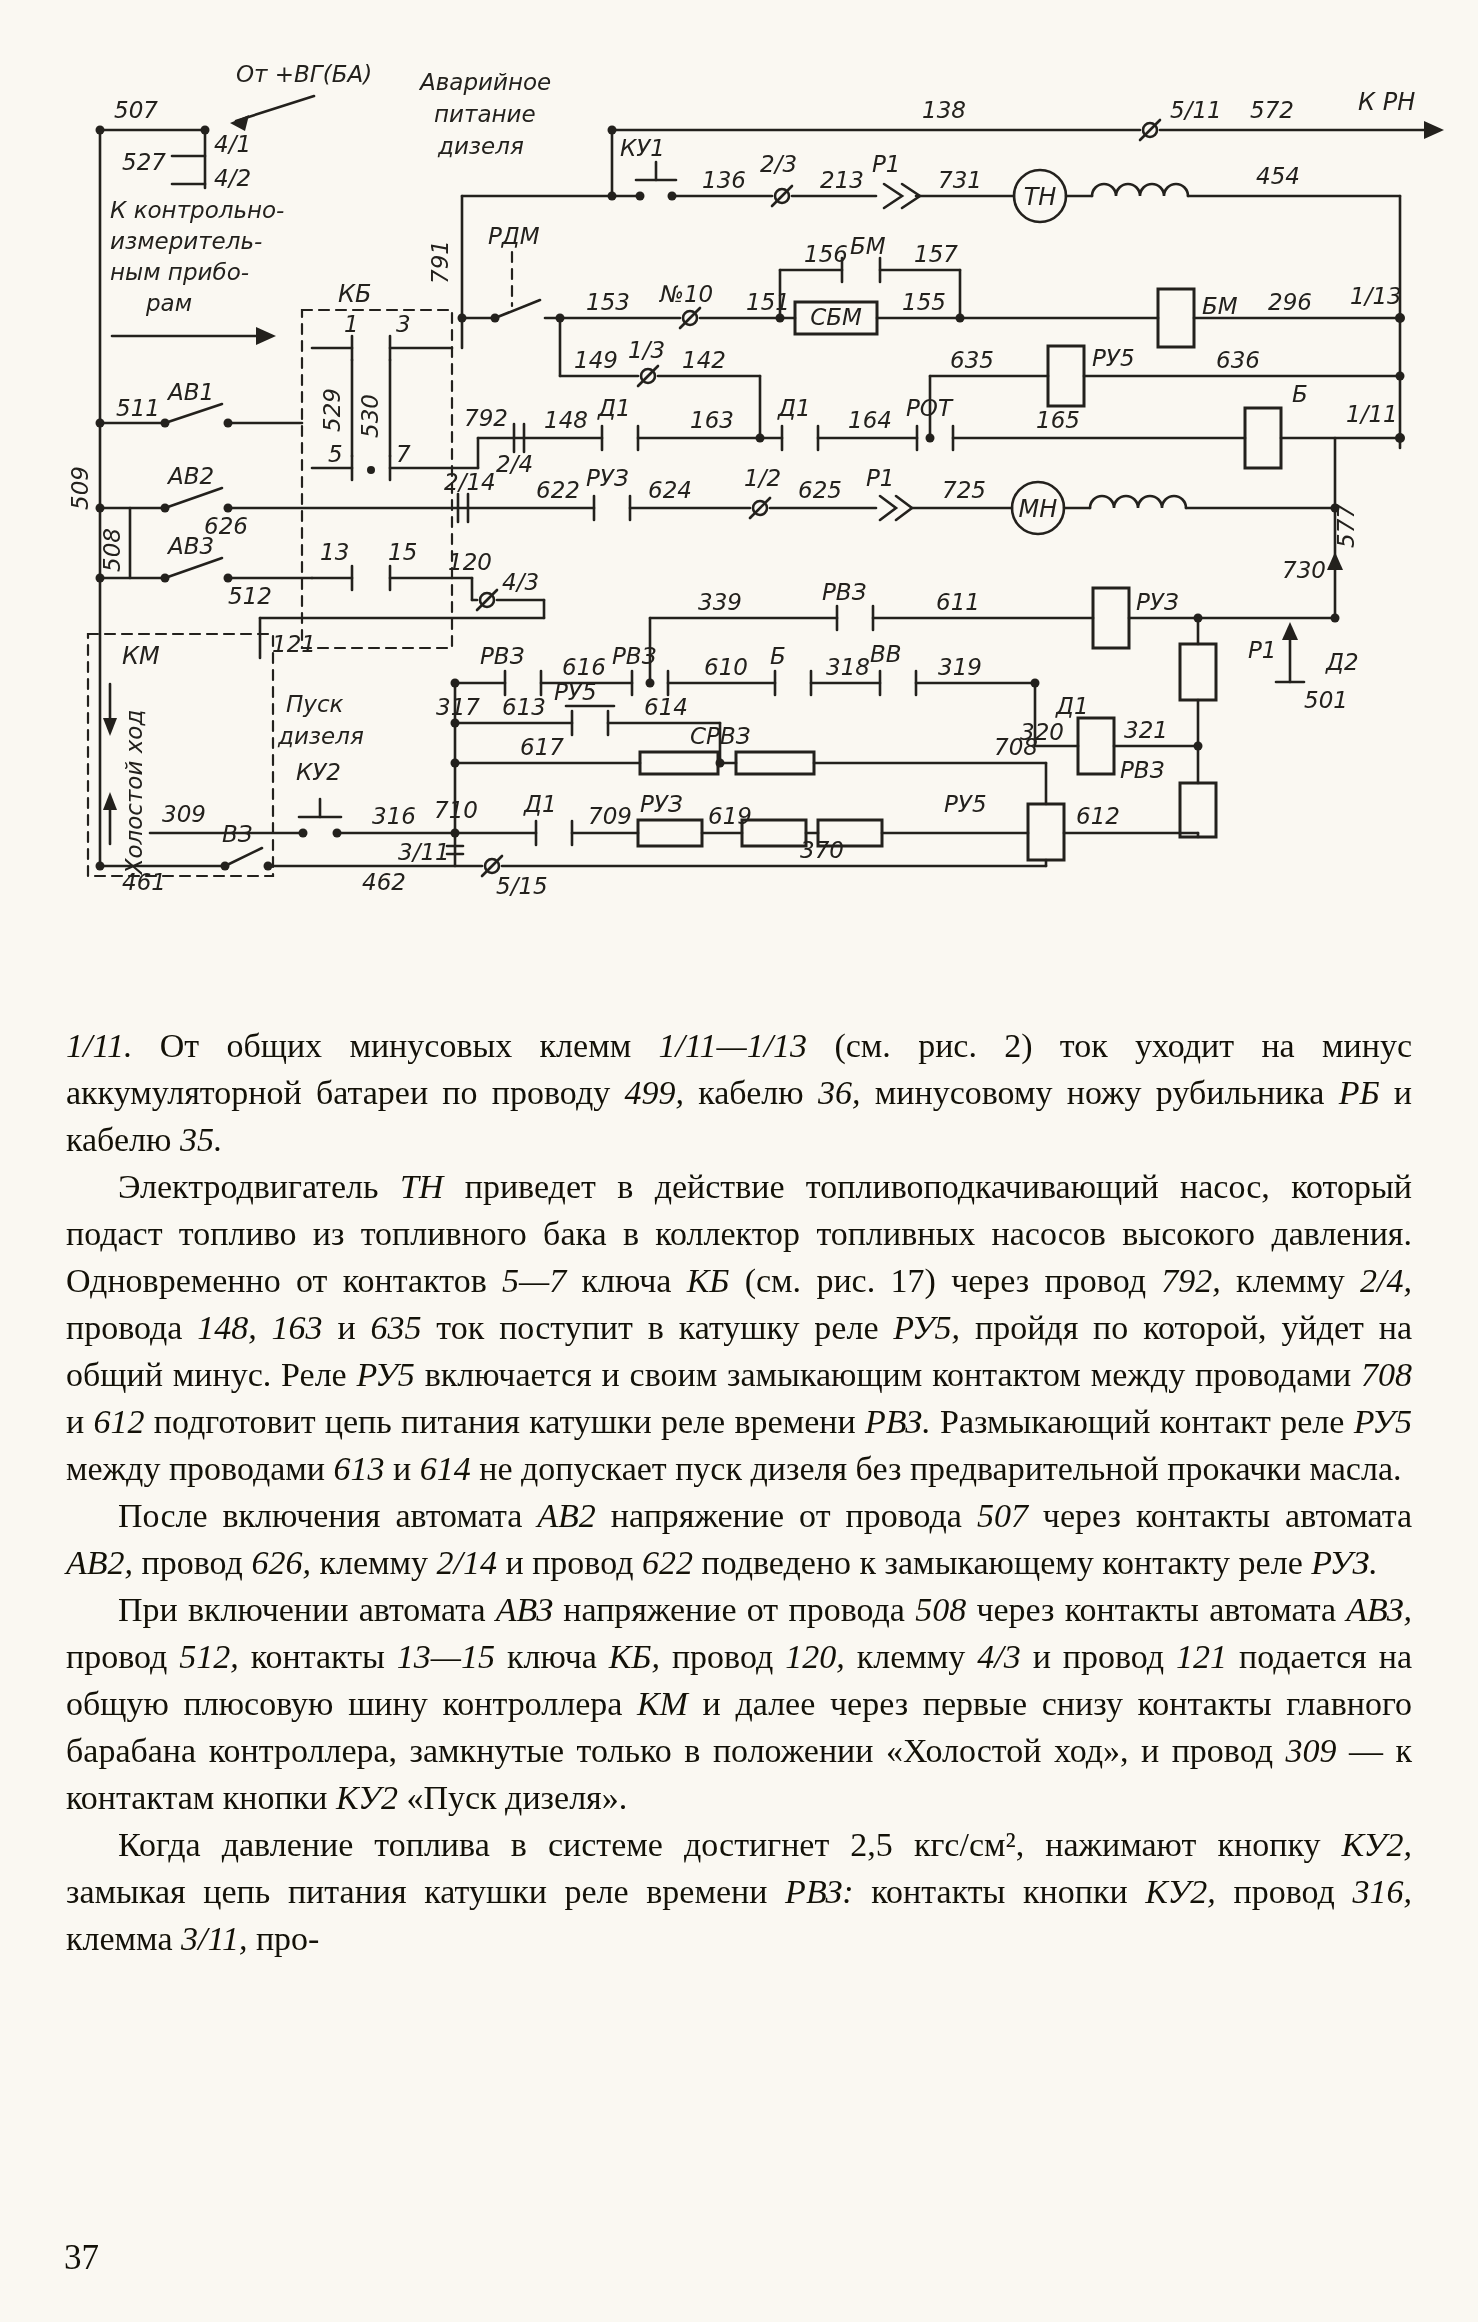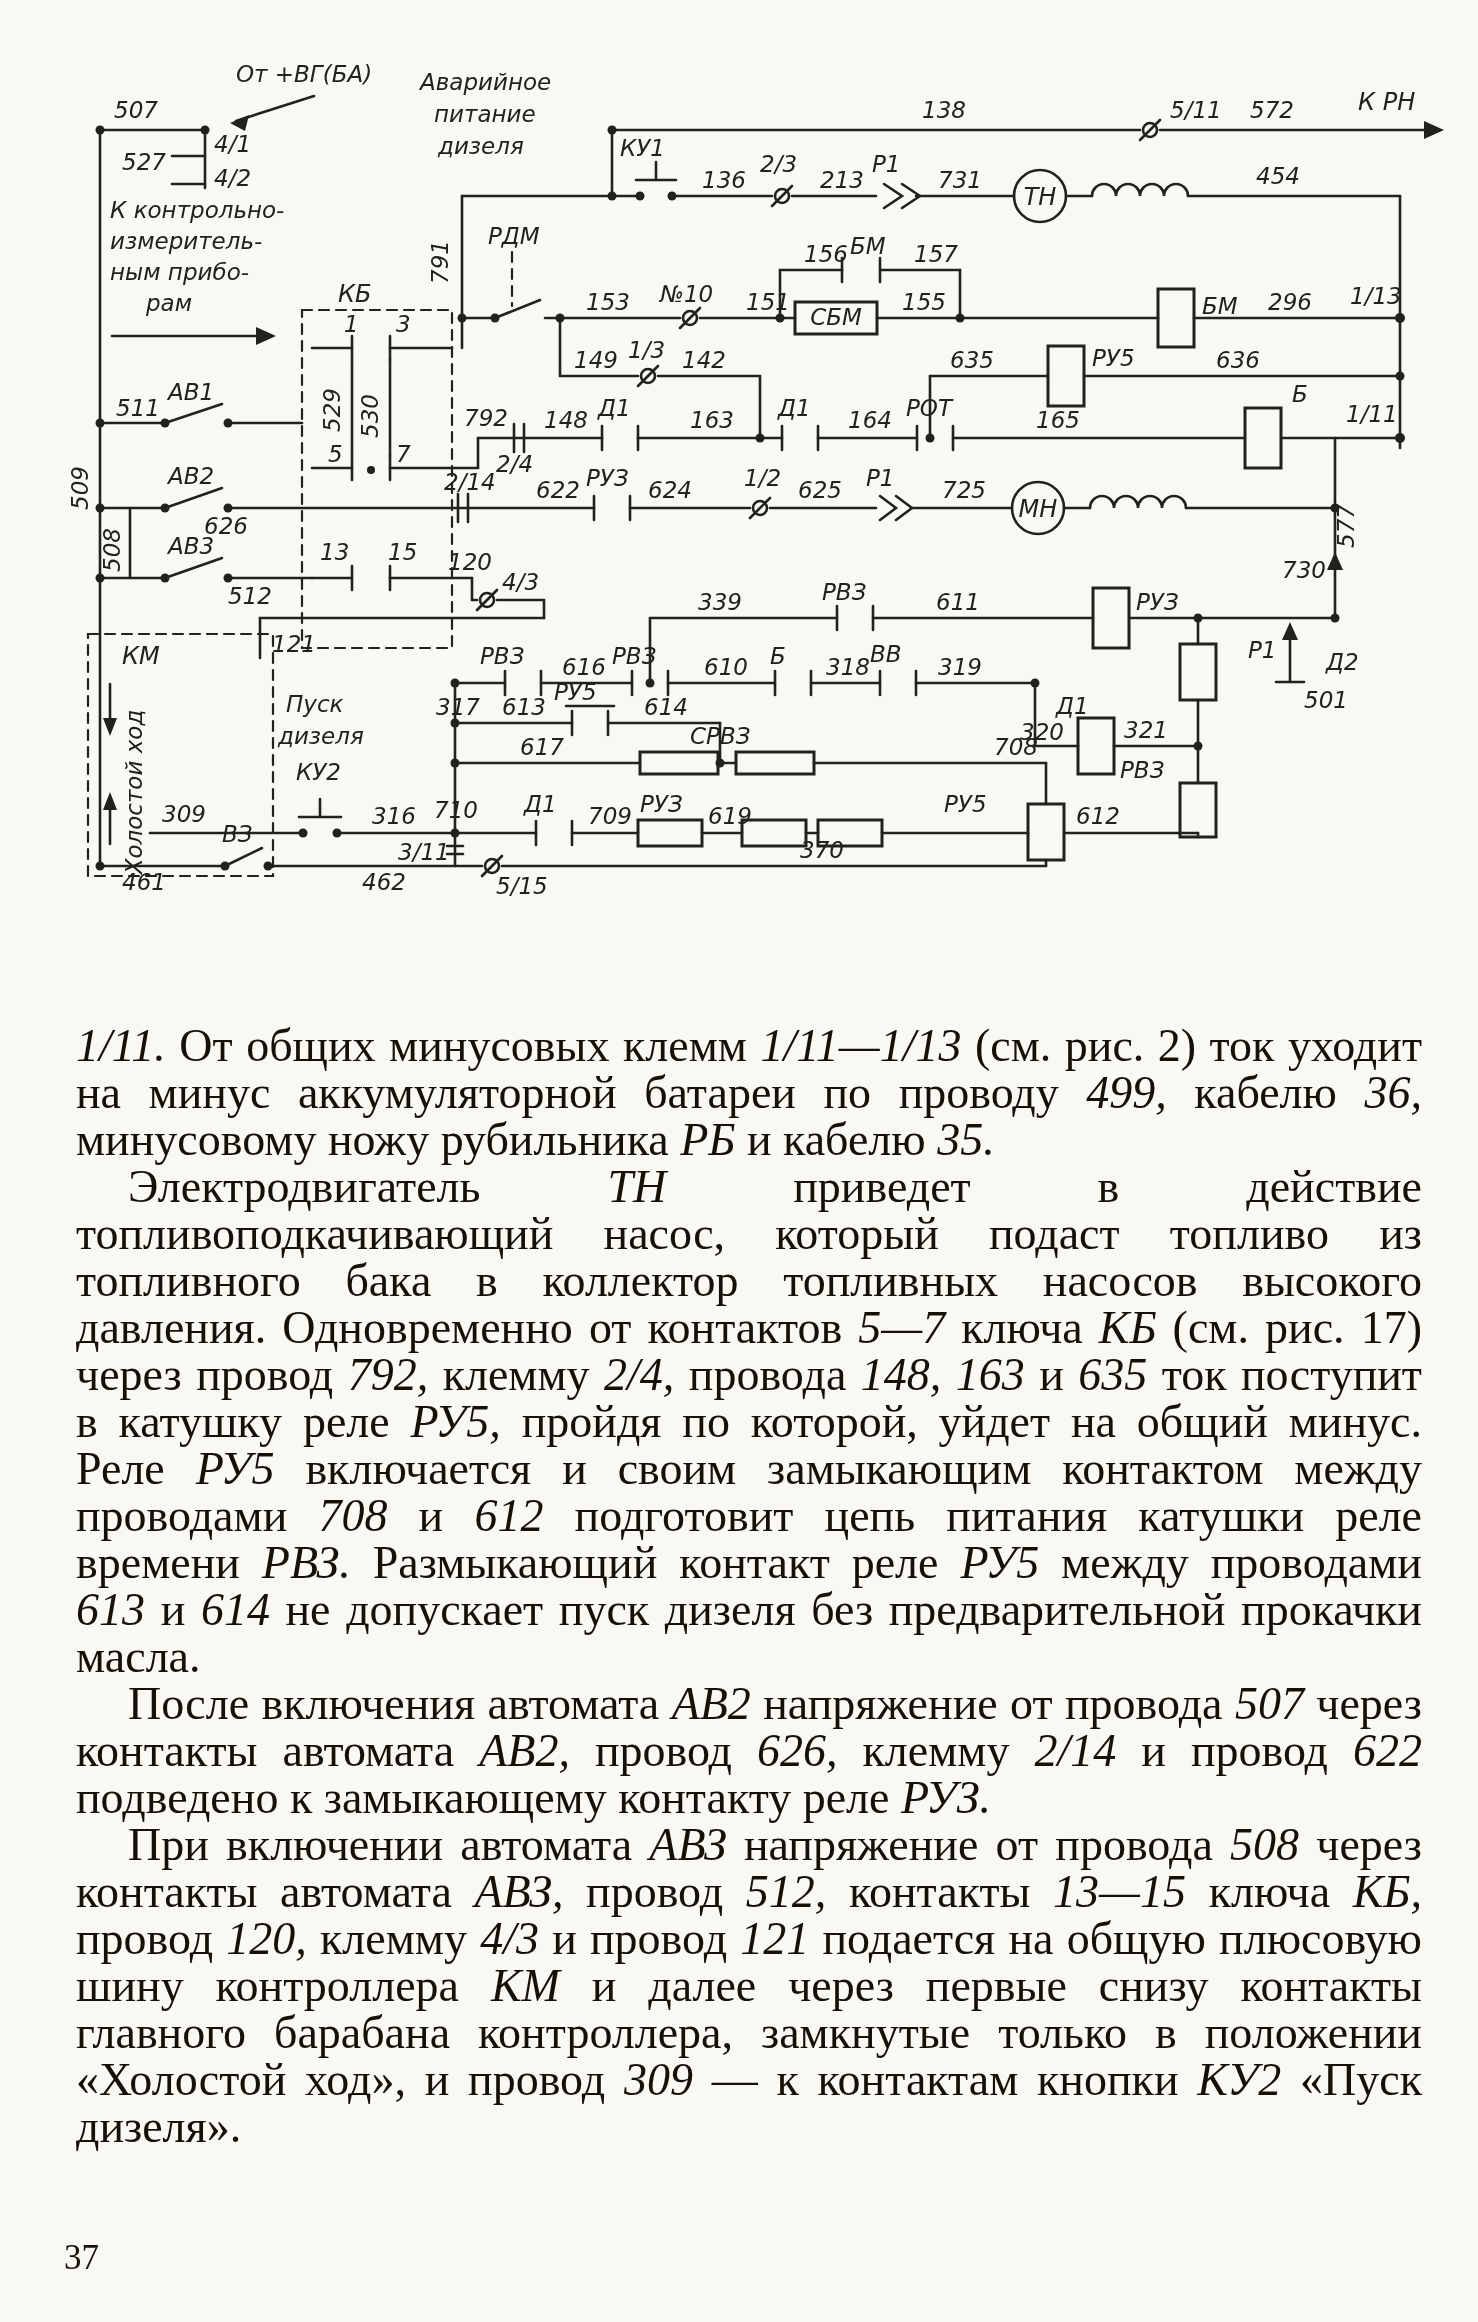--- a/index.html
+++ b/index.html
@@ -9,22 +9,22 @@
   svg.fig text{font:italic 23px "DejaVu Sans",sans-serif;fill:#23211d;}
   svg.fig text.mid{text-anchor:middle;}
   svg.fig text.big{font-size:24px;}
   .w{stroke:#23211d;stroke-width:2.6;fill:none;stroke-linecap:round;}
   .bx{stroke:#23211d;stroke-width:3;fill:none;}
   .dsh{stroke:#23211d;stroke-width:2.2;fill:none;stroke-dasharray:10 7;}
   .dt{fill:#23211d;stroke:none;}
   .ah{fill:#23211d;stroke:none;}
   .caption{position:absolute;left:0;top:942px;width:100%;text-align:center;
            font-size:30px;word-spacing:7px;letter-spacing:.3px;color:#17150f;}
-  .bodytext{position:absolute;left:76px;top:1022px;width:1346px;
-            font-size:46px;line-height:47px;text-align:justify;color:#131108;}
+  .bodytext{position:absolute;left:66px;top:1022px;width:1346px;
+            font-size:34px;line-height:47px;text-align:justify;color:#131108;}
   .bodytext p{margin:0;text-indent:52px;}
   .bodytext p.flush{text-indent:0;}
   .pagenum{position:absolute;left:64px;top:2238px;font-size:35px;color:#131108;}
 </style>
 </head>
 <body>
 
 <div class="page">
 
   <svg class="fig" width="1478" height="912" viewBox="0 0 1478 912">
@@ -428,16 +428,17 @@
       <text x="800" y="840">370</text>
     </g>
   </svg>
 
 
   <div class="bodytext">
     <p class="flush"><i>1/11.</i> От общих минусовых клемм <i>1/11—1/13</i> (см. рис. 2) ток уходит на минус аккумуляторной батареи по проводу <i>499,</i> кабелю <i>36,</i> минусовому ножу рубильника <i>РБ</i> и кабелю <i>35.</i></p>
     <p>Электродвигатель <i>ТН</i> приведет в действие топливоподкачивающий насос, который подаст топливо из топливного бака в коллектор топливных насосов высокого давления. Одновременно от контактов <i>5—7</i> ключа <i>КБ</i> (см. рис. 17) через провод <i>792,</i> клемму <i>2/4,</i> провода <i>148, 163</i> и <i>635</i> ток поступит в катушку реле <i>РУ5,</i> пройдя по которой, уйдет на общий минус. Реле <i>РУ5</i> включается и своим замыкающим контактом между проводами <i>708</i> и <i>612</i> подготовит цепь питания катушки реле времени <i>РВЗ.</i> Размыкающий контакт реле <i>РУ5</i> между проводами <i>613</i> и <i>614</i> не допускает пуск дизеля без предварительной прокачки масла.</p>
     <p>После включения автомата <i>АВ2</i> напряжение от провода <i>507</i> через контакты автомата <i>АВ2,</i> провод <i>626,</i> клемму <i>2/14</i> и провод <i>622</i> подведено к замыкающему контакту реле <i>РУЗ.</i></p>
     <p>При включении автомата <i>АВЗ</i> напряжение от провода <i>508</i> через контакты автомата <i>АВЗ,</i> провод <i>512,</i> контакты <i>13—15</i> ключа <i>КБ,</i> провод <i>120,</i> клемму <i>4/3</i> и провод <i>121</i> подается на общую плюсовую шину контроллера <i>КМ</i> и далее через первые снизу контакты главного барабана контроллера, замкнутые только в положении «Холостой ход», и провод <i>309</i> — к контактам кнопки <i>КУ2</i> «Пуск дизеля».</p>
+    <p>Когда давление топлива в системе достигнет 2,5 кгс/см², нажимают кнопку <i>КУ2,</i> замыкая цепь питания катушки реле времени <i>РВЗ:</i> контакты кнопки <i>КУ2,</i> провод <i>316,</i> клемма <i>3/11,</i> про-</p>
   </div>
 
   <div class="pagenum">37</div>
 </div>
 
 </body></html>

